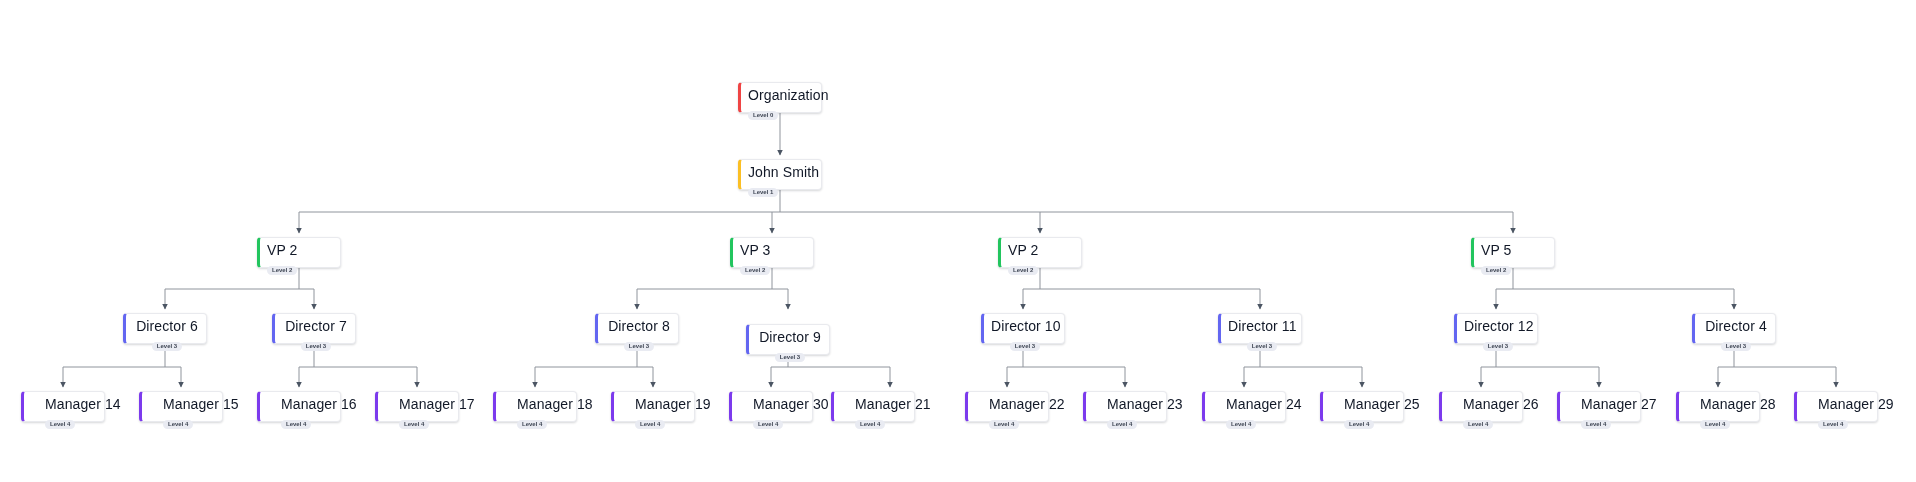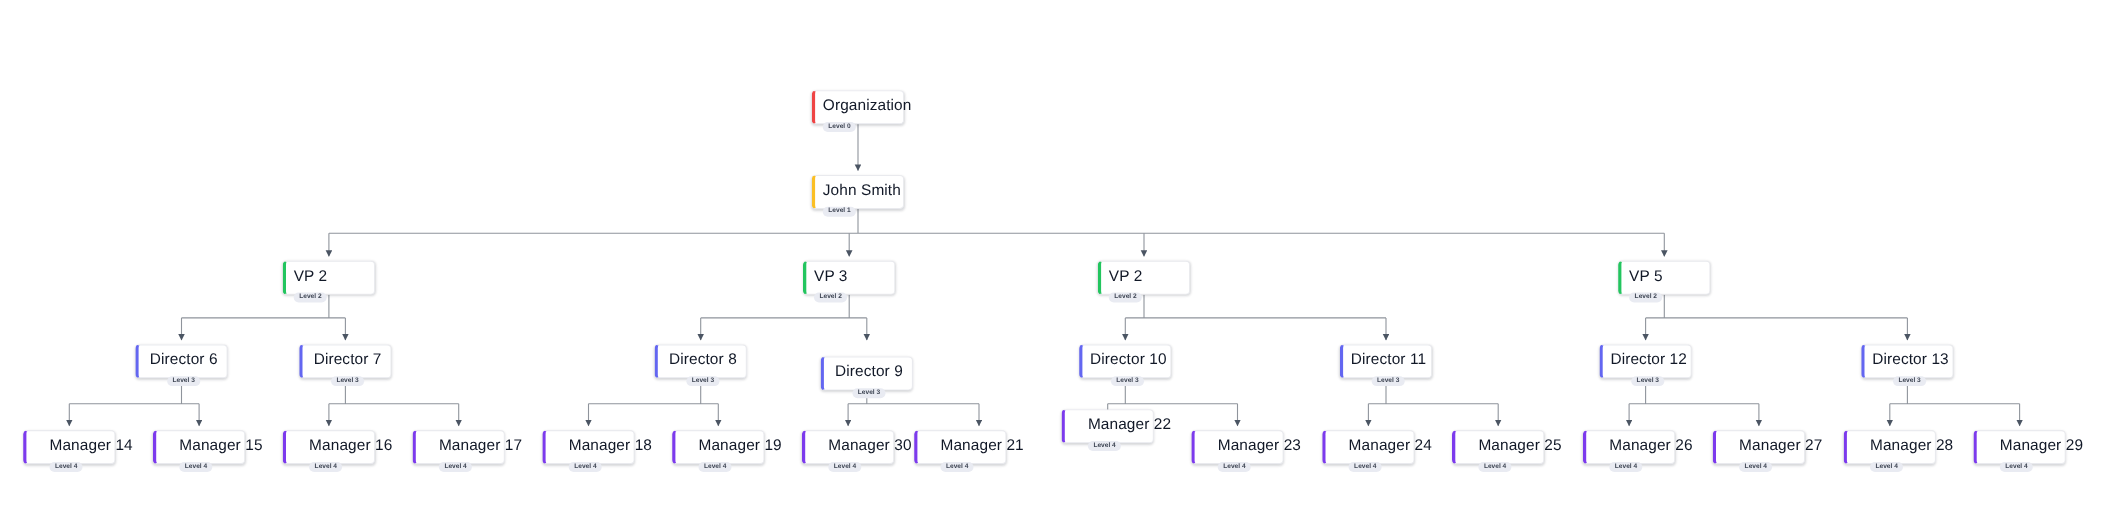--- a/index.html
+++ b/index.html
@@ -169,21 +169,21 @@
   </div>
   <div class="node lv3" style="left:1218px;top:313px">
     <div class="title">Director 11</div>
     <span class="badge">Level 3</span>
   </div>
   <div class="node lv3" style="left:1454px;top:313px">
     <div class="title">Director 12</div>
     <span class="badge">Level 3</span>
   </div>
   <div class="node lv3" style="left:1692px;top:313px">
-    <div class="title">Director 13</div>
+    <div class="title">Director 4</div>
     <span class="badge">Level 3</span>
   </div>
 
   <div class="node lv4" style="left:21px;top:391px">
     <div class="title">Manager 14</div>
     <span class="badge">Level 4</span>
   </div>
   <div class="node lv4" style="left:139px;top:391px">
     <div class="title">Manager 15</div>
     <span class="badge">Level 4</span>
@@ -205,21 +205,21 @@
     <span class="badge">Level 4</span>
   </div>
   <div class="node lv4" style="left:729px;top:391px">
     <div class="title">Manager 30</div>
     <span class="badge">Level 4</span>
   </div>
   <div class="node lv4" style="left:831px;top:391px">
     <div class="title">Manager 21</div>
     <span class="badge">Level 4</span>
   </div>
-  <div class="node lv4" style="left:965px;top:372px">
+  <div class="node lv4" style="left:965px;top:391px">
     <div class="title">Manager 22</div>
     <span class="badge">Level 4</span>
   </div>
   <div class="node lv4" style="left:1083px;top:391px">
     <div class="title">Manager 23</div>
     <span class="badge">Level 4</span>
   </div>
   <div class="node lv4" style="left:1202px;top:391px">
     <div class="title">Manager 24</div>
     <span class="badge">Level 4</span>

